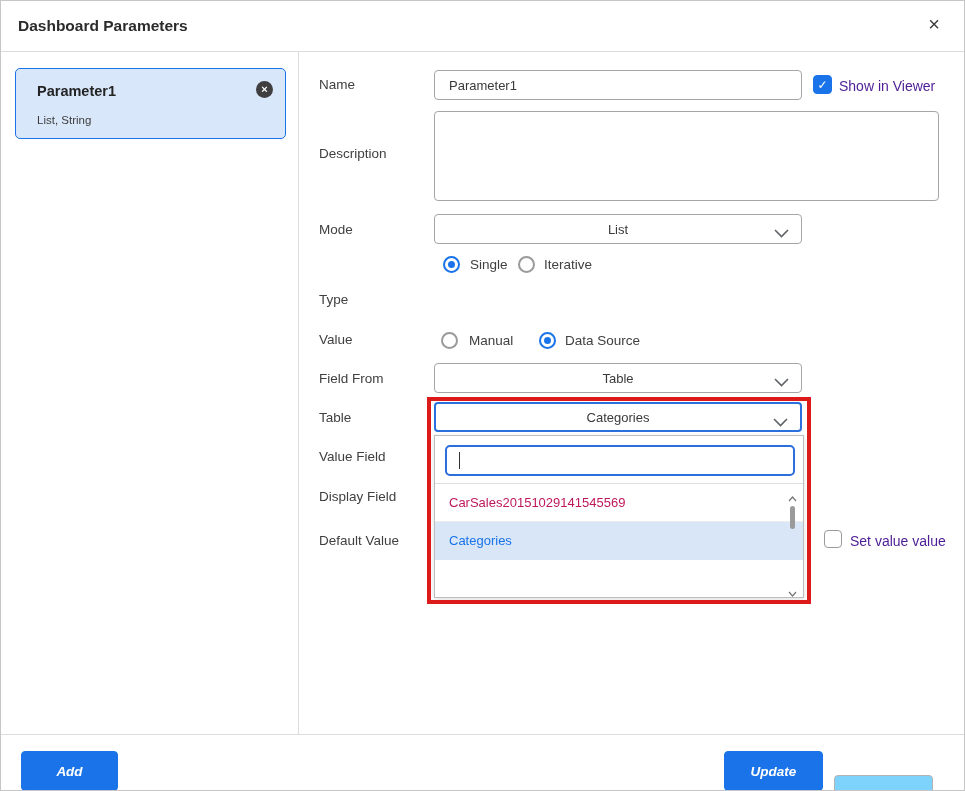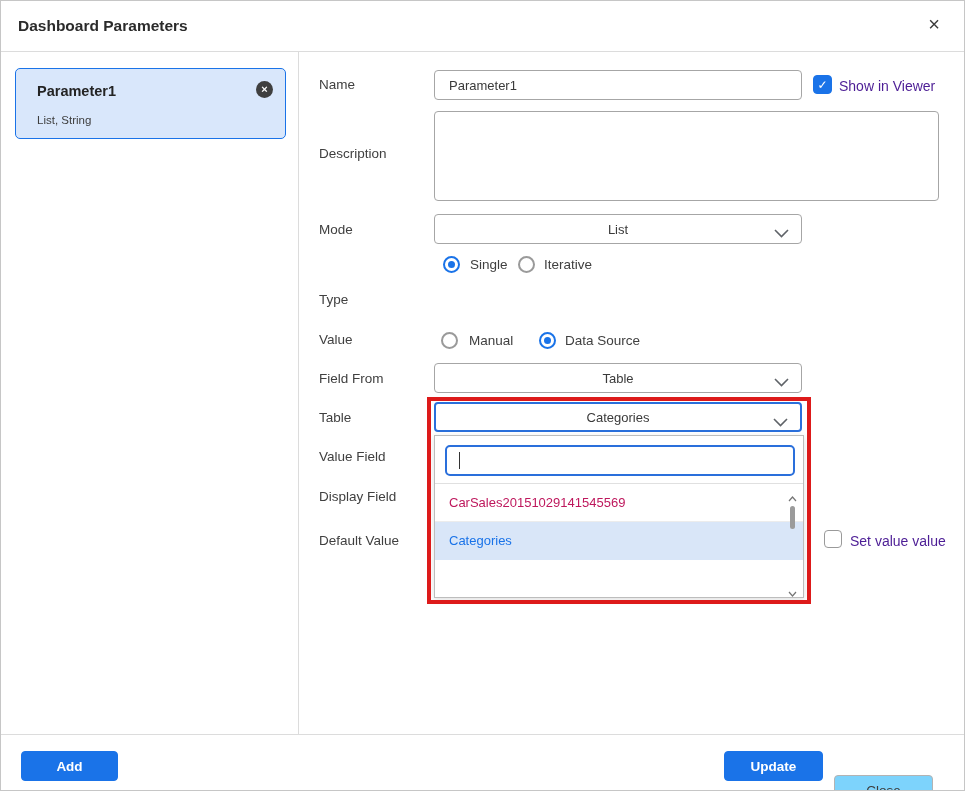--- a/index.html
+++ b/index.html
@@ -136,22 +136,22 @@
   .scroll-thumb{
     position:absolute;left:355px;top:70px;width:5px;height:23px;
     background:#9b9b9b;border-radius:3px;cursor:pointer;z-index:25;
   }
   
   .footer{
     position:absolute;left:0;top:733px;width:100%;height:58px;
     border-top:1px solid #dcdcdc;background:#fff;
   }
   .btn{
-    position:absolute;top:16px;height:30px;border-radius:4px;
-    font-family:inherit;font-size:13.5px;cursor:pointer;
+    position:absolute;top:16px;height:40px;border-radius:4px;
+    font-family:inherit;font-size:13.5px;cursor:pointer;font-style:italic;
   }
   .btn-primary{
     background:var(--accent);color:#fff;border:1px solid var(--accent);font-weight:bold;
   }
   .btn-secondary{
     background:#7dd3fc;color:#3c3c3c;border:1px solid #b3b3b3;font-weight:500;margin-top:24px;
   }
 </style>
 </head>
 <body>

